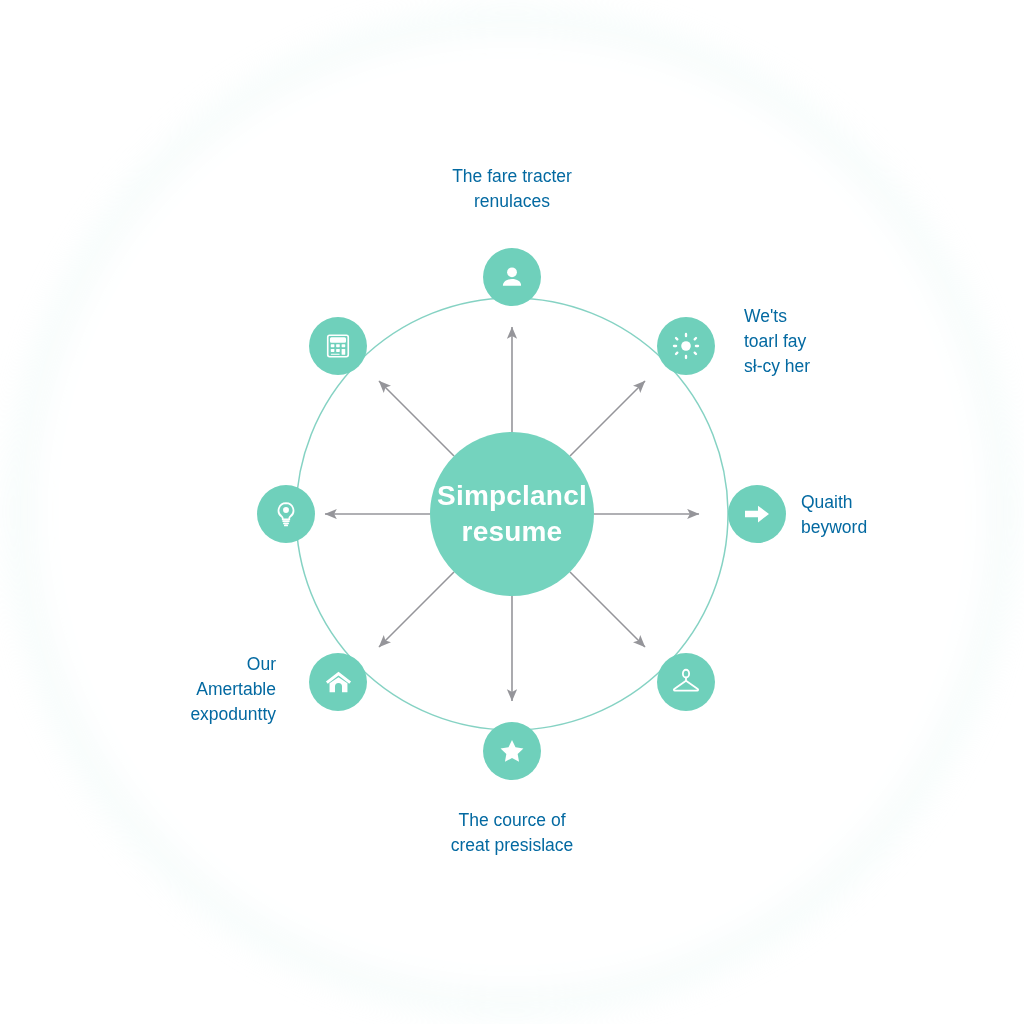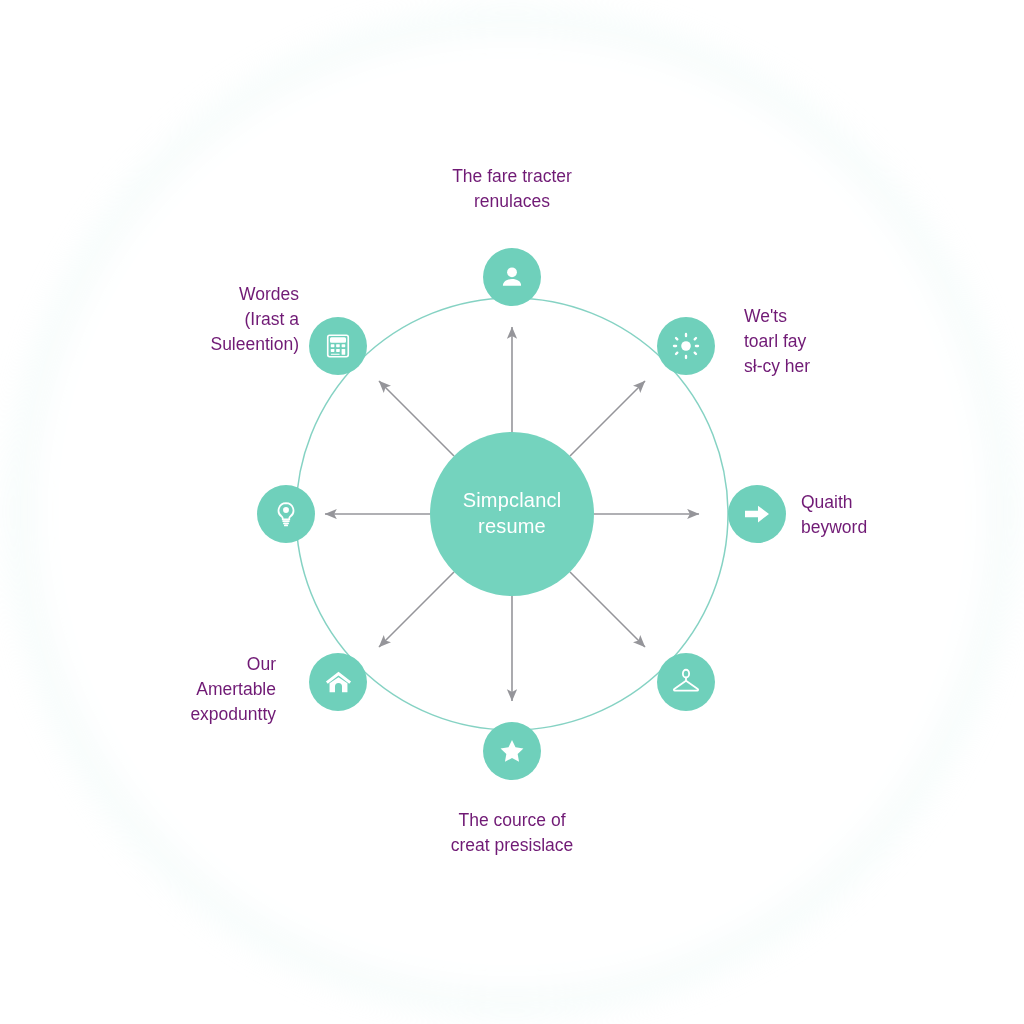--- a/index.html
+++ b/index.html
@@ -44,41 +44,41 @@
     position:absolute;left:512px;top:514px;
     width:164px;height:164px;
     margin-left:-82px;margin-top:-82px;
     border-radius:50%;
     background:#74d3be;
     display:flex;align-items:center;justify-content:center;
     text-align:center;
   }
   .hub-label{
     color:#ffffff;
-    font-size:20px;
-    font-weight:normal;
+    font-size:28px;
+    font-weight:bold;
     line-height:1.28;
     letter-spacing:.2px;
     padding:0 10px;
     white-space:pre-line;
   }
   
   .node{
     position:absolute;
     width:58px;height:58px;
     margin-left:-29px;margin-top:-29px;
     border-radius:50%;
     background:#6fd0bb;
     display:flex;align-items:center;justify-content:center;
   }
   .node svg{display:block;}
   
   .label{
     position:absolute;
-    color:#701a75;
+    color:#0369a1;
     font-size:17.5px;
     line-height:1.42;
     white-space:pre-line;
     width:220px;
   }
   .label.center{text-align:center;transform:translateX(-50%);}
   .label.right{text-align:left;}
   .label.left{text-align:right;transform:translateX(-100%);}
 </style>
 </head>
@@ -225,17 +225,14 @@
 
 
   <div class="label center" style="left:512px;top:808px;width:300px;">The cource of
 creat presislace</div>
 
   <div class="label left" style="left:276px;top:652px;width:220px;text-align:right;">Our
 Amertable
 expoduntty</div>
 
 
-  <div class="label left" style="left:299px;top:282px;width:220px;">Wordes
-(Irast a
-Suleention)</div>
 
 </div>
 
 </body></html>

